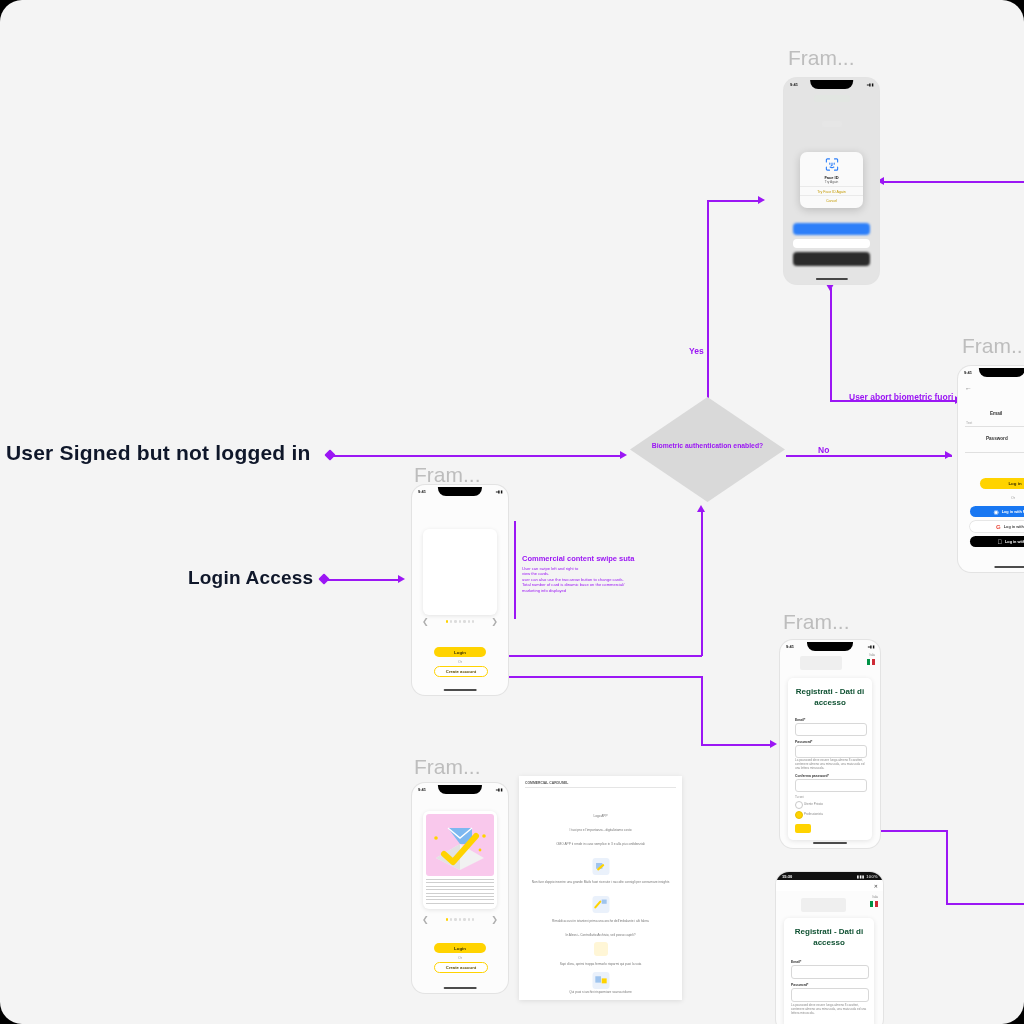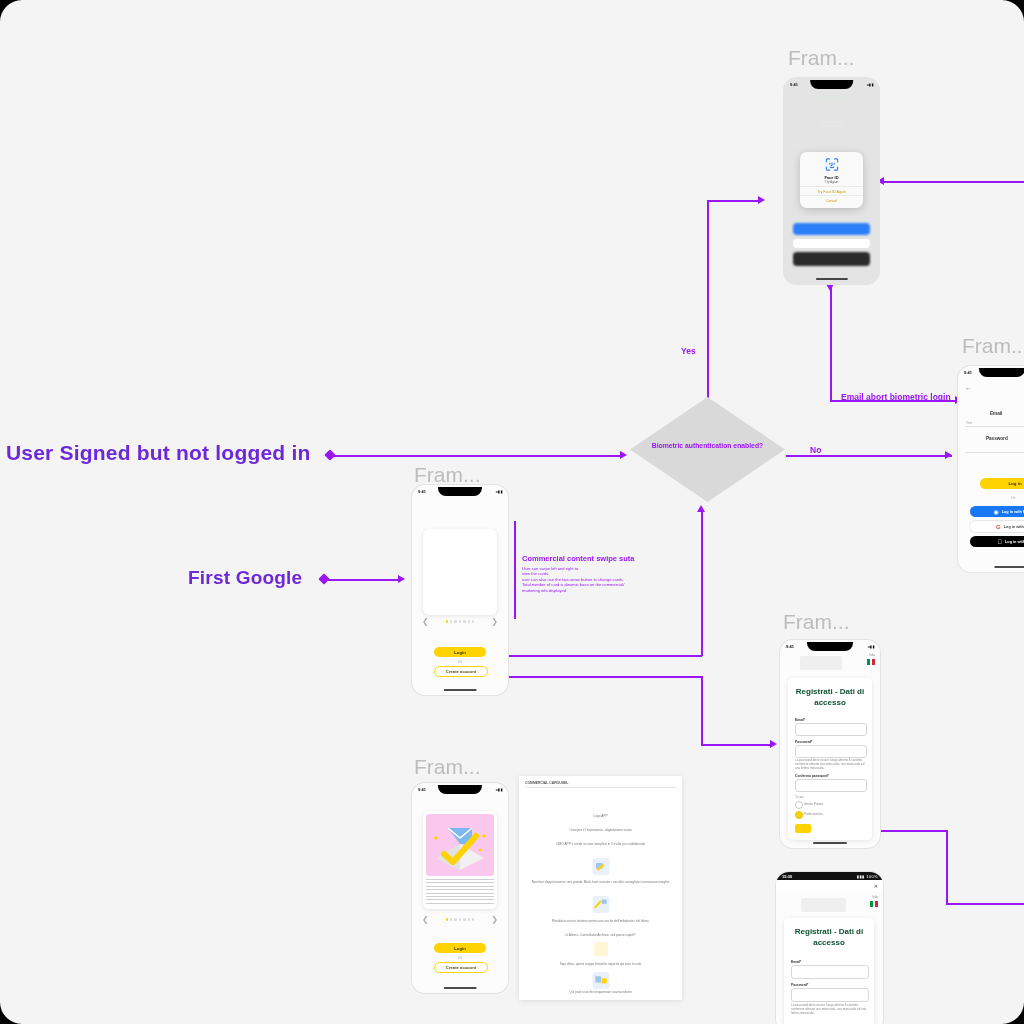--- a/index.html
+++ b/index.html
@@ -2,35 +2,35 @@
 <html><head>
 <meta charset="utf-8">
 <style>
   html,body{margin:0;padding:0;background:#000;}
   body{width:1024px;height:1024px;overflow:hidden;
        font-family:"Liberation Sans","DejaVu Sans",sans-serif;}
   #canvas{position:absolute;left:0;top:0;width:1024px;height:1024px;
           background:#F4F4F4;border-radius:22px;overflow:hidden;}
   .abs{position:absolute;}
   
-  .flow-label{color:#6d28d9;font-weight:700;letter-spacing:.2px;}
+  .flow-label{color:#0f172a;font-weight:700;letter-spacing:.2px;}
   #lbl-signed{left:6px;top:441px;font-size:21px;}
   #lbl-first{left:188px;top:567px;font-size:19px;}
   
   .ln{background:#9B16F4;position:absolute;}
   .lnh{height:1.6px;}
   .lnv{width:1.6px;}
   .arrow{position:absolute;width:0;height:0;}
   .ar-r{border-left:7px solid #9B16F4;border-top:4.5px solid transparent;border-bottom:4.5px solid transparent;}
   .ar-l{border-right:7px solid #9B16F4;border-top:4.5px solid transparent;border-bottom:4.5px solid transparent;}
   .ar-u{border-bottom:7px solid #9B16F4;border-left:4.5px solid transparent;border-right:4.5px solid transparent;}
   .ar-d{border-top:7px solid #9B16F4;border-left:4.5px solid transparent;border-right:4.5px solid transparent;}
   .dot{position:absolute;width:8px;height:8px;background:#9B16F4;
        transform:rotate(45deg);border-radius:1px;}
-  .edge-label{position:absolute;color:#9B16F4;font-size:8.5px;font-weight:600;white-space:nowrap;}
+  .edge-label{position:absolute;color:#9B16F4;font-size:8.5px;font-weight:600;white-space:nowrap;margin-left:8px;}
   
   #diamond{left:630px;top:397px;width:155px;height:105px;}
   #diamond .shape{position:absolute;inset:0;background:#D9D9D9;
       clip-path:polygon(50% 0,100% 50%,50% 100%,0 50%);}
   #diamond .txt{position:absolute;left:0;right:0;top:45px;text-align:center;
       color:#9B16F4;font-size:6.8px;font-weight:600;}
   
   .frame-title{position:absolute;color:#BDBDBD;font-size:21px;font-weight:400;}
   
   .phone{position:absolute;background:#FCFCFC;border-radius:13px;
@@ -104,21 +104,21 @@
   .illus{position:absolute;background:#F9C8EC;border-radius:3px;overflow:hidden;}
   .txt-lines{position:absolute;background:repeating-linear-gradient(
       to bottom,#cfcfcf 0 1px,transparent 1px 3.4px);}
 </style>
 </head>
 <body>
 
 <div id="canvas">
 
   <div class="abs flow-label" id="lbl-signed">User Signed but not logged in</div>
-  <div class="abs flow-label" id="lbl-first">First Google</div>
+  <div class="abs flow-label" id="lbl-first">Login Access</div>
 
   <div class="ln lnh" style="left:333px;top:455px;width:288px;"></div>
   <div class="arrow ar-r" style="left:620px;top:450.5px;"></div>
   <div class="dot" style="left:326px;top:451px;"></div>
 
   <div class="ln lnh" style="left:327px;top:579px;width:72px;"></div>
   <div class="arrow ar-r" style="left:398px;top:574.5px;"></div>
   <div class="dot" style="left:320px;top:575px;"></div>
 
   <div class="ln lnv" style="left:707px;top:200px;height:198px;"></div>
@@ -130,21 +130,21 @@
   <div class="arrow ar-r" style="left:945px;top:450.5px;"></div>
   <div class="edge-label" style="left:810px;top:445px;">No</div>
 
   <div class="ln lnh" style="left:884px;top:181px;width:140px;"></div>
   <div class="arrow ar-l" style="left:877px;top:176.5px;"></div>
 
   <div class="ln lnv" style="left:830px;top:288px;height:112px;"></div>
   <div class="arrow ar-d" style="left:826px;top:284px;"></div>
   <div class="ln lnh" style="left:830px;top:400px;width:128px;"></div>
   <div class="arrow ar-r" style="left:955px;top:395.5px;"></div>
-  <div class="edge-label" style="left:841px;top:392px;">Email abort biometric login</div>
+  <div class="edge-label" style="left:841px;top:392px;">User abort biometric fuori</div>
 
   <div class="ln lnh" style="left:478px;top:655px;width:224px;"></div>
   <div class="ln lnv" style="left:701px;top:512px;height:144px;"></div>
   <div class="arrow ar-u" style="left:697px;top:505px;"></div>
   <div class="dot" style="left:474px;top:651px;"></div>
 
   <div class="ln lnh" style="left:478px;top:676px;width:224px;"></div>
   <div class="ln lnv" style="left:701px;top:676px;height:68px;"></div>
   <div class="ln lnh" style="left:701px;top:744px;width:70px;"></div>
   <div class="arrow ar-r" style="left:770px;top:739.5px;"></div>

